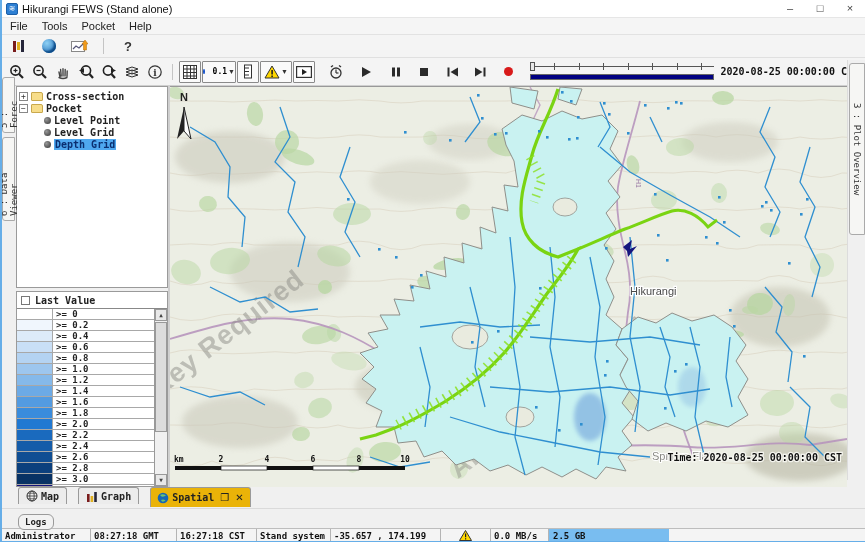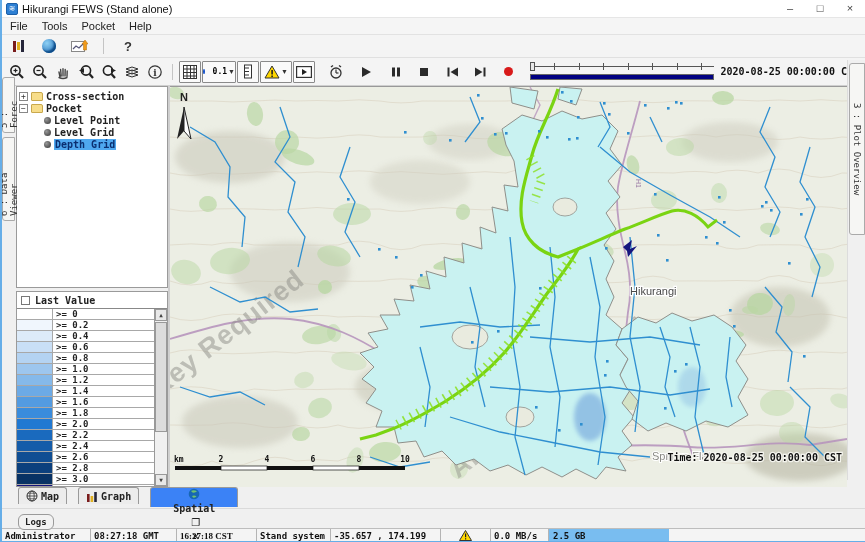--- a/index.html
+++ b/index.html
@@ -75,21 +75,21 @@
   .strack{flex:1;position:relative;}
   .sthumb{position:absolute;left:0;right:0;top:1px;height:72%;background:#dcdcdc;border:1px solid #999;}
   .mapwrap{flex:1;position:relative;background:#eceee4;border-top:1px solid #999;overflow:hidden;}
   .mapwrap svg{display:block;}
   
   .tabbar{height:21px;background:#f0f0f0;display:flex;align-items:flex-start;gap:11px;
           padding-left:16px;}
   .btab{height:17px;border:1px solid #9a9a9a;border-bottom:none;border-radius:3px 3px 0 0;
         background:#ececec;display:flex;align-items:center;gap:3px;padding:0 7px;
         font:bold 10px "DejaVu Sans Mono",monospace;color:#222;}
-  .btab.active{height:20px;background:#3b82f6;padding:0 22px;flex-direction:column;}
+  .btab.active{height:20px;background:#eab308;padding:0 6px;}
   .tabicon{width:12px;height:12px;flex:none;}
   .tabctl{font:bold 10px "DejaVu Sans",sans-serif;color:#222;margin-left:3px;}
   .logsrow{height:20px;background:#f0f0f0;border-top:1px solid #dadada;padding:2px 0 0 16px;}
   .logsbtn{display:inline-block;border:1px solid #9a9a9a;border-radius:6px;background:#f2f2f2;
            font:bold 9px "DejaVu Sans Mono",monospace;color:#222;padding:2px 6px;}
   
   .statusbar{height:15px;display:flex;background:#f4f4f4;border-top:1px solid #bdbdbd;
              font:bold 9px "DejaVu Sans Mono",monospace;color:#111;}
   .scell{border-left:1px solid #b4b4b4;padding:2px 3px 0 3px;white-space:nowrap;overflow:hidden;flex:none;}
   .scell:first-child{border-left:none;}
@@ -659,21 +659,21 @@
     </div>
   </div>
 
   <div class="logsrow">
     <span class="logsbtn">Logs</span>
   </div>
 
   <div class="statusbar">
     <div class="scell" style="width:88px;">Administrator</div>
     <div class="scell" style="width:86px;">08:27:18 GMT</div>
-    <div class="scell" style="width:80px;font-family:Liberation Serif, serif;">16:27:18 CST</div>
+    <div class="scell" style="width:80px;">16:27:18 CST</div>
     <div class="scell" style="width:74px;">Stand system</div>
     <div class="scell" style="width:110px;">-35.657 , 174.199</div>
     <div class="scell" style="width:50px;text-align:center;padding-top:1px;">
       <svg width="13" height="11">
           <polygon points="6.5,0.5 12.5,10.5 0.5,10.5" fill="#ffd800" stroke="#333" stroke-width="1"></polygon>
           <rect x="6" y="3.5" width="1.2" height="3.8" fill="#222"></rect>
           <rect x="6" y="8.2" width="1.2" height="1.3" fill="#222"></rect>
         </svg>
     </div>
     <div class="scell" style="width:58px;">0.0 MB/s</div>

